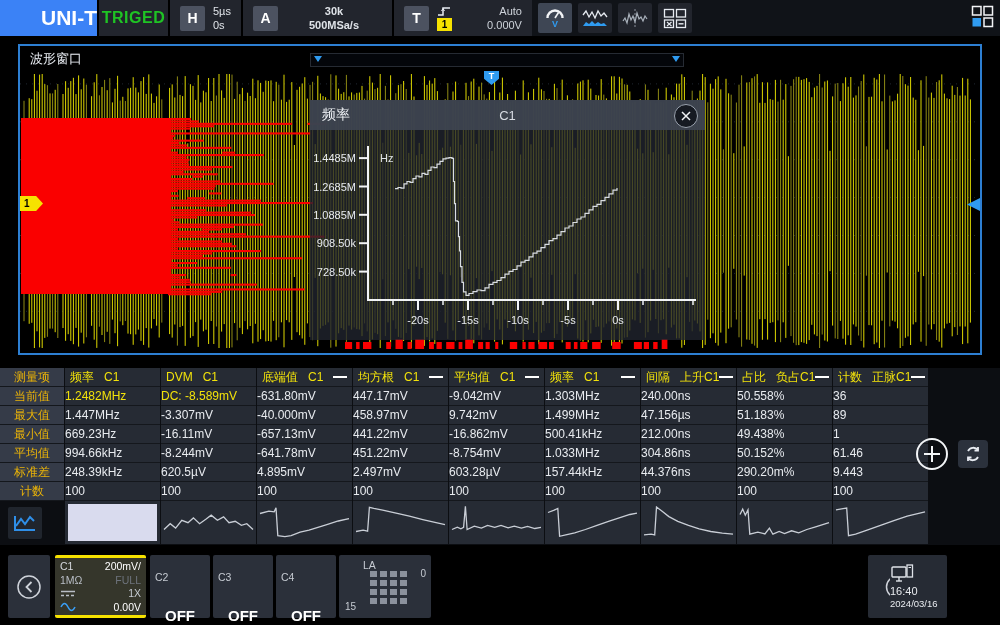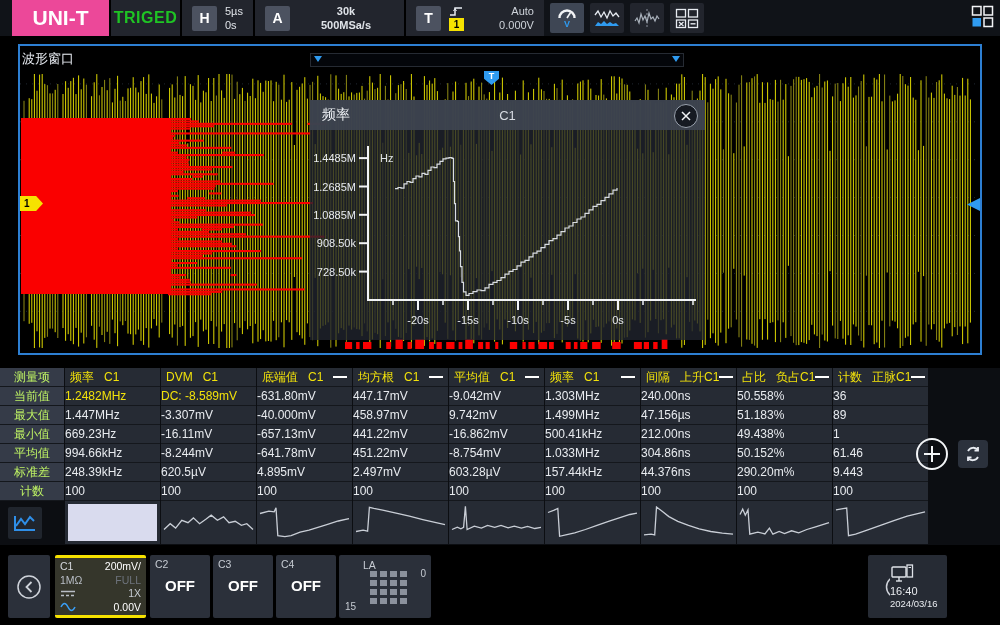--- a/index.html
+++ b/index.html
@@ -2,42 +2,42 @@
 <html><head>
 <meta charset="utf-8">
 <style>
   html,body{margin:0;padding:0;background:#000;}
   .screen{position:relative;width:1000px;height:625px;background:#000;overflow:hidden;
           font-family:"Liberation Sans",sans-serif;-webkit-font-smoothing:antialiased;}
   svg text{font-family:"Liberation Sans",sans-serif;}
 
   
   .topbar{position:absolute;left:0;top:0;width:1000px;height:36px;background:#101318;display:flex;align-items:stretch;}
-  .logo-sec{width:97px;background:#ec4899;display:flex;align-items:center;justify-content:center;margin-left:12px;}
+  .logo-sec{width:97px;background:#3b82f6;display:flex;align-items:center;justify-content:flex-end;}
   .logo{color:#fff;font-weight:bold;font-size:21px;letter-spacing:0;}
   .trig-sec{width:69px;background:#22252d;display:flex;align-items:center;justify-content:center;border-left:2px solid #000;}
   .trig-txt{color:#1fc424;font-weight:bold;font-size:16px;letter-spacing:.5px;}
   .sec{background:#22252d;border-left:2px solid #000;display:flex;align-items:center;padding:0 10px;gap:8px;}
   .keybox{width:25px;height:25px;background:#4c5260;color:#fff;font-weight:bold;font-size:14px;
           display:flex;align-items:center;justify-content:center;border-radius:2px;flex:0 0 auto;}
   .two-line{display:flex;flex-direction:column;justify-content:center;gap:2px;font-size:11px;color:#dfe3e8;line-height:12px;}
   .two-line.center{align-items:center;width:96px;font-weight:bold;}
   .two-line.right{align-items:flex-end;width:62px;color:#ced3da;}
   .trig-mini{display:flex;flex-direction:column;align-items:center;gap:1px;}
   .trig-num{width:15px;height:13px;background:#f6e200;color:#000;font-size:10px;font-weight:bold;
             display:flex;align-items:center;justify-content:center;}
   .iconbtn{width:34px;height:30px;margin:3px 0 0 6px;background:#22252d;border-radius:2px;
            display:flex;flex-direction:column;align-items:center;justify-content:center;}
   .iconbtn.sel{background:#3e4654;}
   .tb-spacer{flex:1;}
   .grid-icon{align-self:center;margin-right:6px;}
 
   
   .wave-window{position:absolute;left:18px;top:44px;width:960px;height:307px;border:2px solid #2d7fd2;background:#000;}
-  .wave-title{position:absolute;left:2px;top:4px;font-size:13px;color:#e8ecf2;z-index:4;}
+  .wave-title{position:absolute;left:10px;top:4px;font-size:13px;color:#e8ecf2;z-index:4;}
   .nav-bar{position:absolute;left:290px;top:7px;width:372px;height:12px;background:#04060a;border:1px solid #262b33;z-index:4;}
   .nav-tri{position:absolute;top:2px;width:0;height:0;border-left:4px solid transparent;border-right:4px solid transparent;border-top:6px solid #2f9bf0;}
   #wave-svg{position:absolute;left:0;top:0;z-index:1;}
   .marker{position:absolute;z-index:3;font-weight:bold;}
   .ch1-marker{left:0;top:150px;width:19px;height:15px;background:#f6e200;color:#000;font-size:10px;line-height:15px;padding-left:4px;
               clip-path:polygon(0 0,70% 0,100% 50%,70% 100%,0 100%);}
   .trigtop-marker{left:464px;top:25px;width:15px;height:14px;background:#2f9bf0;color:#fff;font-size:9px;line-height:11px;text-align:center;
                   clip-path:polygon(0 0,100% 0,100% 55%,50% 100%,0 55%);}
   .triglevel-marker{right:0;top:152px;width:13px;height:13px;background:#2f9bf0;
                     clip-path:polygon(100% 0,100% 100%,0 50%);}
@@ -48,21 +48,21 @@
   .popup-title{margin-left:12px;font-size:14px;color:#eef1f5;}
   .popup-ch{position:absolute;left:0;right:0;text-align:center;font-size:13px;color:#d7dbe2;}
   .popup-close{position:absolute;right:7px;top:4px;width:22px;height:22px;border-radius:50%;background:#161a22;
                border:1px solid #9aa2ae;display:flex;align-items:center;justify-content:center;cursor:pointer;z-index:2;}
 
   
   .mtable{position:absolute;left:0;top:368px;width:1000px;height:177px;background:#0c0e12;}
   .mt-flex{display:flex;align-items:flex-start;}
   .label-col{width:64px;}
   .lbl-cell{height:19px;box-sizing:border-box;background:#353b48;border-bottom:1px solid #14171c;
-            display:flex;align-items:center;justify-content:center;font-size:12px;color:#bef264;}
+            display:flex;align-items:center;justify-content:center;font-size:12px;color:#eab308;}
   .lbl-spark{height:43px;display:flex;align-items:center;padding-left:8px;background:transparent;}
   .trend-btn{width:34px;height:32px;background:#20252d;display:flex;align-items:center;justify-content:center;border-radius:2px;}
   .m-col{width:95px;margin-left:1px;}
   .m-hdr{height:19px;box-sizing:border-box;background:#262b34;border-bottom:1px solid #14171c;display:flex;align-items:center;
          padding:0 5px;font-size:12px;color:#f2e20a;white-space:nowrap;overflow:hidden;}
   .m-hdr .chn{margin-left:10px;}
   .m-hdr .dash{width:14px;height:2px;background:#fff;margin-left:auto;flex:0 0 auto;}
   .m-val{height:19px;box-sizing:border-box;background:#262b34;border-bottom:1px solid #14171c;display:flex;align-items:center;
          padding-left:0;font-size:12px;color:#e8ebef;white-space:nowrap;}
   .m-val.yellow{color:#f2e20a;}
@@ -77,23 +77,23 @@
 
   
   .bottombar{position:absolute;left:0;top:548px;width:1000px;height:77px;background:#000;}
   .bb-card{position:absolute;top:7px;height:63px;box-sizing:border-box;background:#2b303a;border-radius:2px;}
   .collapse-btn{left:8px;width:42px;display:flex;align-items:center;justify-content:center;cursor:pointer;}
   .c1-card{left:55px;width:91px;background:#35362b;border-top:3px solid #f6e200;border-bottom:3px solid #f6e200;
            padding:2px 5px;display:flex;flex-direction:column;justify-content:space-between;cursor:pointer;}
   .c1-row{display:flex;justify-content:space-between;align-items:center;font-size:10.5px;line-height:12px;}
   .c1-name{color:#d6dade;}.c1-scale{color:#fff;}.c1-imp{color:#b9bec6;}.c1-bw{color:#6d737c;}
   .c1-probe{color:#c6cbd2;}.c1-off{color:#fff;}
-  .off-card{width:60px;padding:3px 5px;cursor:pointer;}
+  .off-card{width:60px;padding:16px 5px;cursor:pointer;}
   .off-name{font-size:10.5px;color:#c6cbd2;}
-  .off-state{text-align:center;font-size:15px;font-weight:bold;color:#fff;margin-top:7px;}
+  .off-state{text-align:center;font-size:15px;font-weight:bold;color:#fff;margin-top:24px;}
   .c2-card{left:150px;}.c3-card{left:213px;}.c4-card{left:276px;}
   .la-card{left:339px;width:92px;cursor:pointer;position:absolute;}
   .la-name{position:absolute;left:24px;top:4px;font-size:10.5px;color:#c6cbd2;}
   .la-high{position:absolute;right:5px;top:13px;font-size:10px;color:#c6cbd2;}
   .la-low{position:absolute;left:6px;bottom:6px;font-size:10px;color:#c6cbd2;}
   .la-dots{position:absolute;left:31px;top:16px;display:grid;grid-template-columns:repeat(4,7px);gap:3px;}
   .la-dots i{width:7px;height:6px;background:#8b919c;display:block;}
   .expand-btn{left:868px;width:58px;background:#262b34;display:flex;align-items:center;justify-content:center;cursor:pointer;}
   .clock-card{left:890px;width:57px;background:#262b34;display:flex;flex-direction:column;align-items:flex-start;justify-content:center;gap:1px;}
   .clock-time{font-size:11px;color:#e8ebef;}

